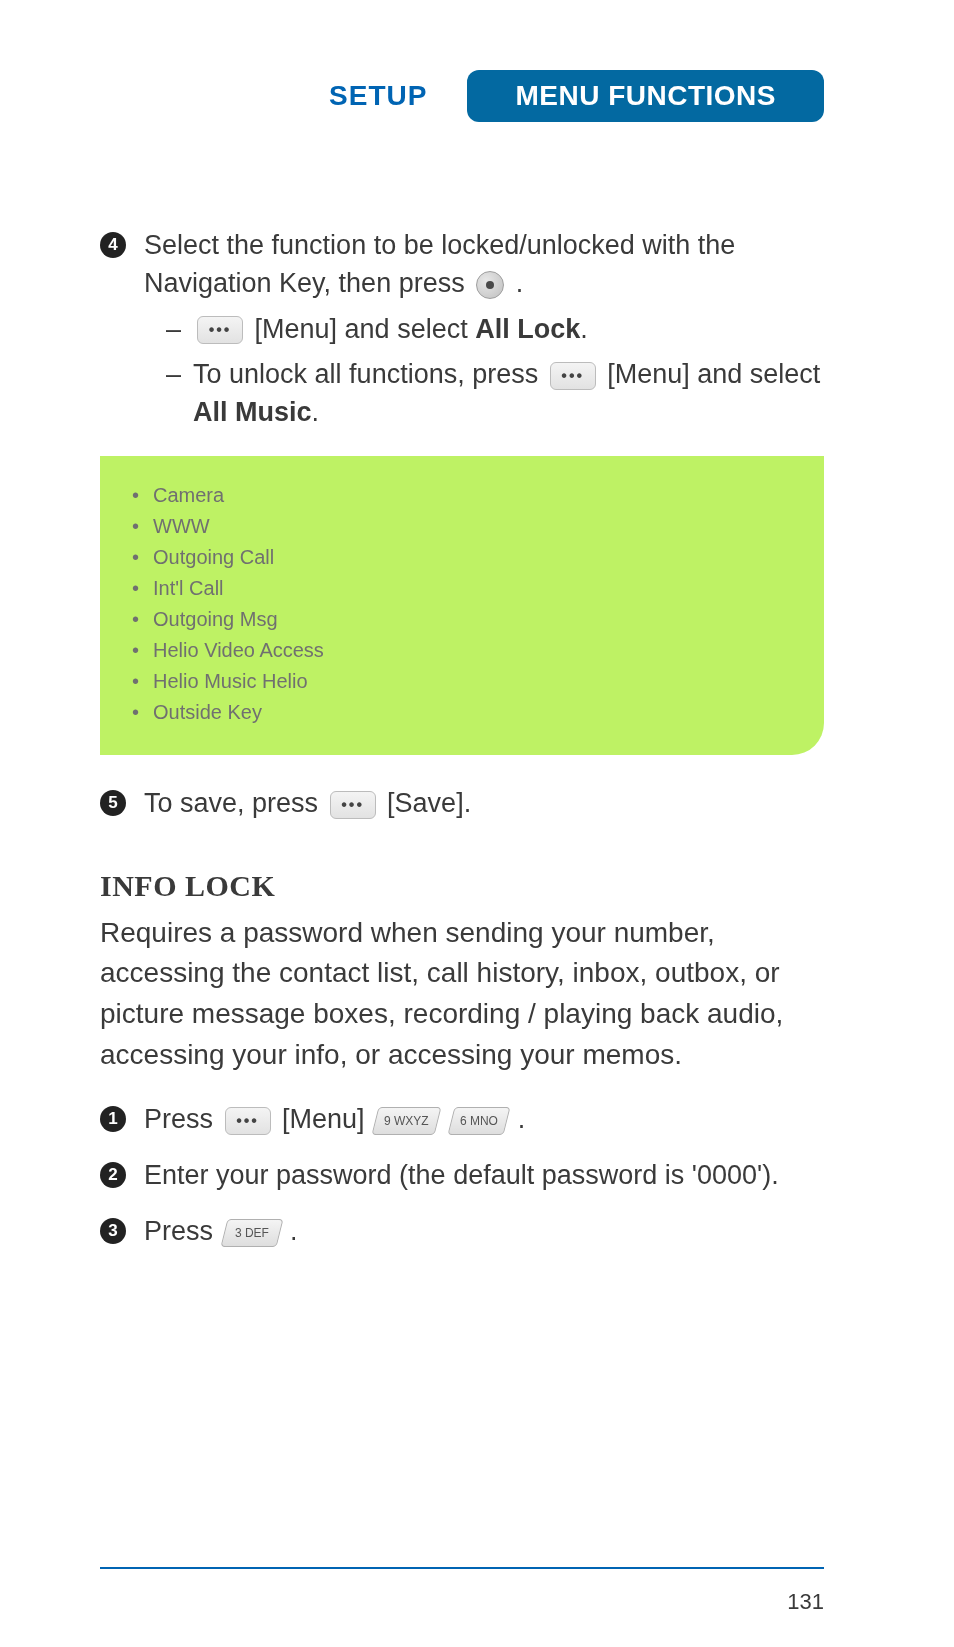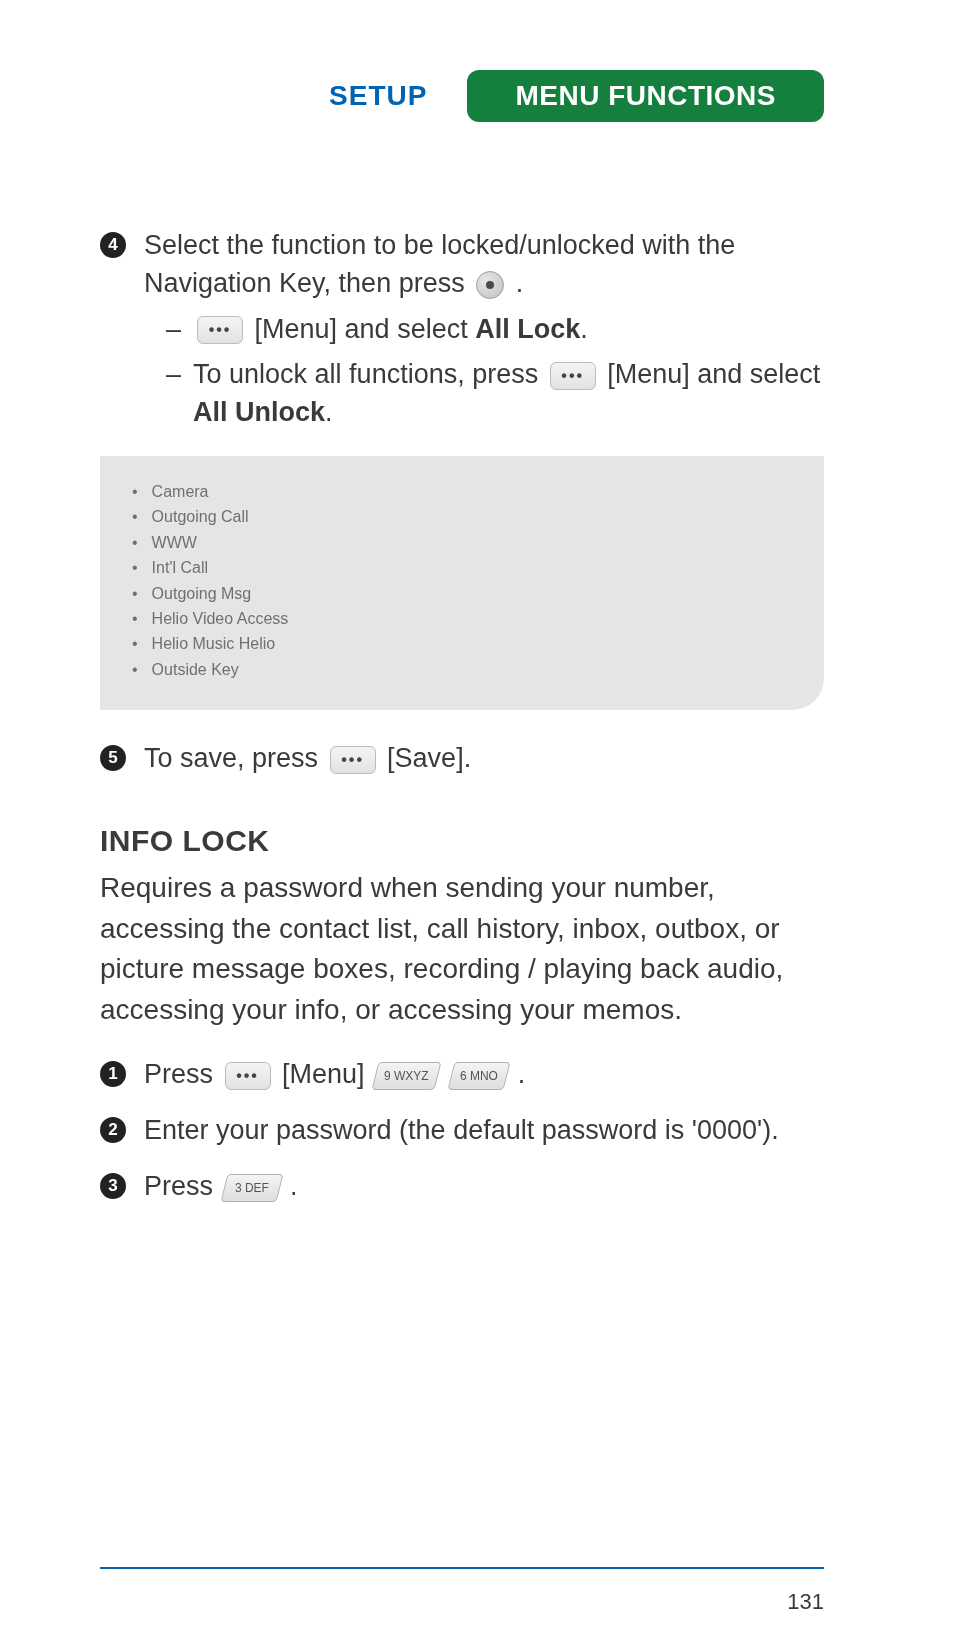--- a/index.html
+++ b/index.html
@@ -1,32 +1,32 @@
 <!DOCTYPE html>
 <html><head>
 <meta charset="utf-8">
 <style>
   * { box-sizing: border-box; margin: 0; padding: 0; }
   html, body { width: 954px; height: 1647px; background: #fff; font-family: "Myriad Pro", "Segoe UI", Arial, sans-serif; color: #3a3a3a; }
   .page { position: relative; width: 924px; height: 1647px; padding: 70px 100px 96px 100px; }
   .header { display: flex; align-items: center; justify-content: flex-end; gap: 40px; margin-bottom: 105px; }
   .setup-title { color: #0064b3; font-weight: 700; font-size: 28px; letter-spacing: 1px; }
-  .menu-pill { background: #15803d; color: #fff; font-weight: 700; font-size: 28px; letter-spacing: 0.5px; padding: 10px 48px; border-radius: 12px; }
+  .menu-pill { background: #0369a1; color: #fff; font-weight: 700; font-size: 28px; letter-spacing: 0.5px; padding: 10px 48px; border-radius: 12px; }
   .content { font-size: 27px; line-height: 1.4; color: #3a3a3a; }
   .num-item { display: flex; gap: 18px; margin-bottom: 10px; }
   .num-badge { flex: 0 0 auto; width: 26px; height: 26px; border-radius: 50%; background: #222; color: #fff; font-size: 17px; font-weight: 700; display: flex; align-items: center; justify-content: center; margin-top: 5px; }
   .sub-list { margin-top: 8px; margin-left: 0; }
   .sub-list .dash-row { display: flex; gap: 12px; margin-top: 8px; padding-left: 22px; }
   .dash { flex: 0 0 auto; }
   .bold { font-weight: 700; }
-  .gray-box { background: #e5e5e5; border-radius: 0 0 32px 0; margin: 24px 0 30px 0; padding: 22px 32px 26px 32px; color: #707070; font-size: 16px; }
+  .gray-box { background: #bef264; border-radius: 0 0 32px 0; margin: 24px 0 30px 0; padding: 22px 32px 26px 32px; color: #707070; font-size: 20px; }
   .gray-box ul { list-style: none; }
   .gray-box li::before { content: "•"; color: #707070; margin-right: 14px; }
   .gray-box li { margin: 3px 0; }
-  .section-title { font-weight: 700; font-size: 30px; margin-top: 42px; margin-bottom: 6px; color: #3a3a3a; letter-spacing: 0.5px; }
+  .section-title { font-weight: 700; font-size: 30px; margin-top: 42px; margin-bottom: 6px; color: #3a3a3a; letter-spacing: 0.5px; font-family: Liberation Serif, serif; }
   .section-desc { font-size: 28px; color: #3a3a3a; line-height: 1.45; margin-bottom: 26px; }
   .icon-key {
     display: inline-flex; align-items: center; justify-content: center;
     vertical-align: middle; margin: 0 4px;
     height: 28px; min-width: 46px;
     border: 1px solid #bcbcbc; border-radius: 6px;
     background: linear-gradient(#f4f4f4,#e2e2e2);
     font-size: 13px; color: #555; padding: 0 6px;
     position: relative;
   }
@@ -86,32 +86,32 @@
             </div>
           </div>
           <div class="dash-row">
             <span class="dash">–</span>
             <div>
               <span>To unlock all functions, press </span>
               <span class="icon-key">
                   <span class="dots3">•••</span>
                 </span>
               <span> [Menu] and select </span>
-              <span class="bold">All Unlock</span><span>.</span>
+              <span class="bold">All Music</span><span>.</span>
             </div>
           </div>
         </div>
       </div>
     </div>
 
     <div class="gray-box">
       <ul>
         <li>Camera</li>
+        <li>WWW</li>
         <li>Outgoing Call</li>
-        <li>WWW</li>
         <li>Int'l Call</li>
         <li>Outgoing Msg</li>
         <li>Helio Video Access</li>
         <li>Helio Music Helio</li>
         <li>Outside Key</li>
       </ul>
     </div>
 
     <div class="num-item">
       <div class="num-badge">5</div>

